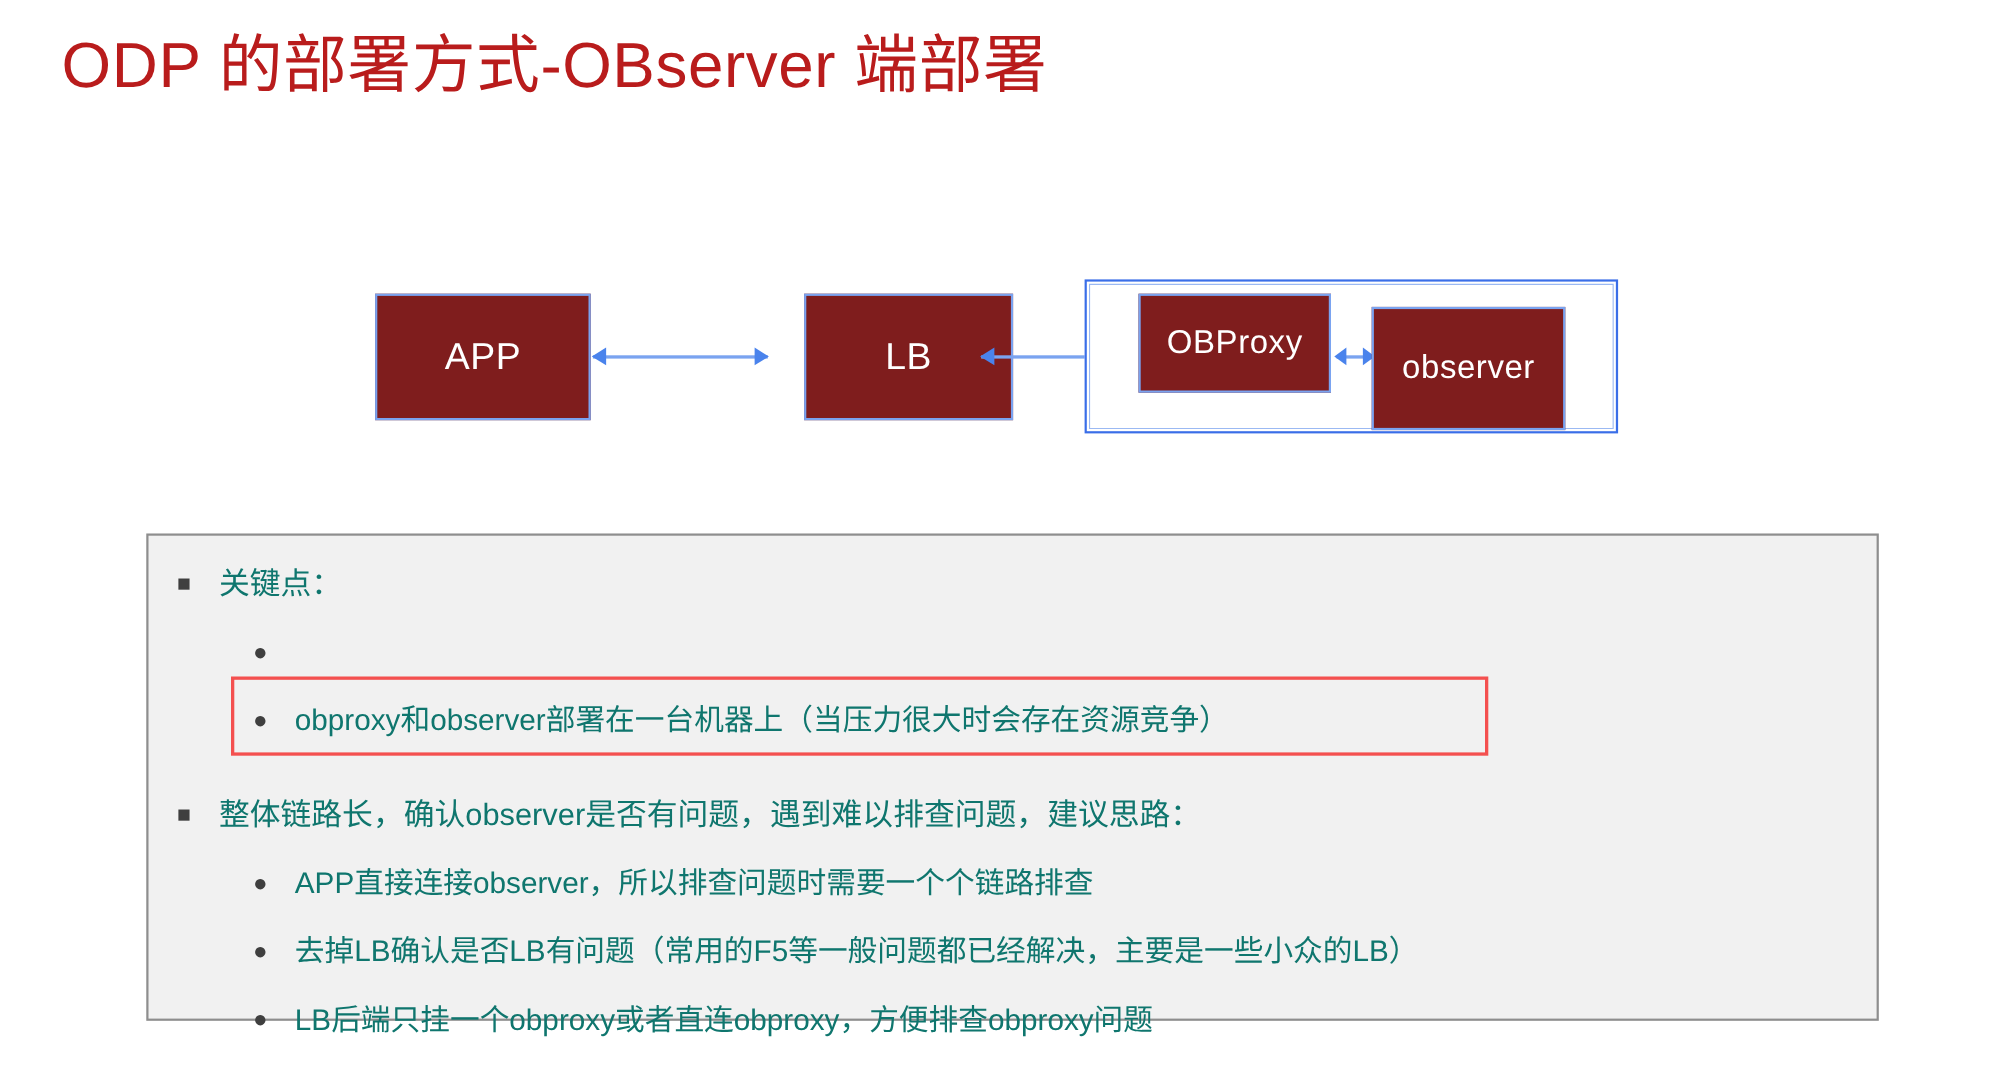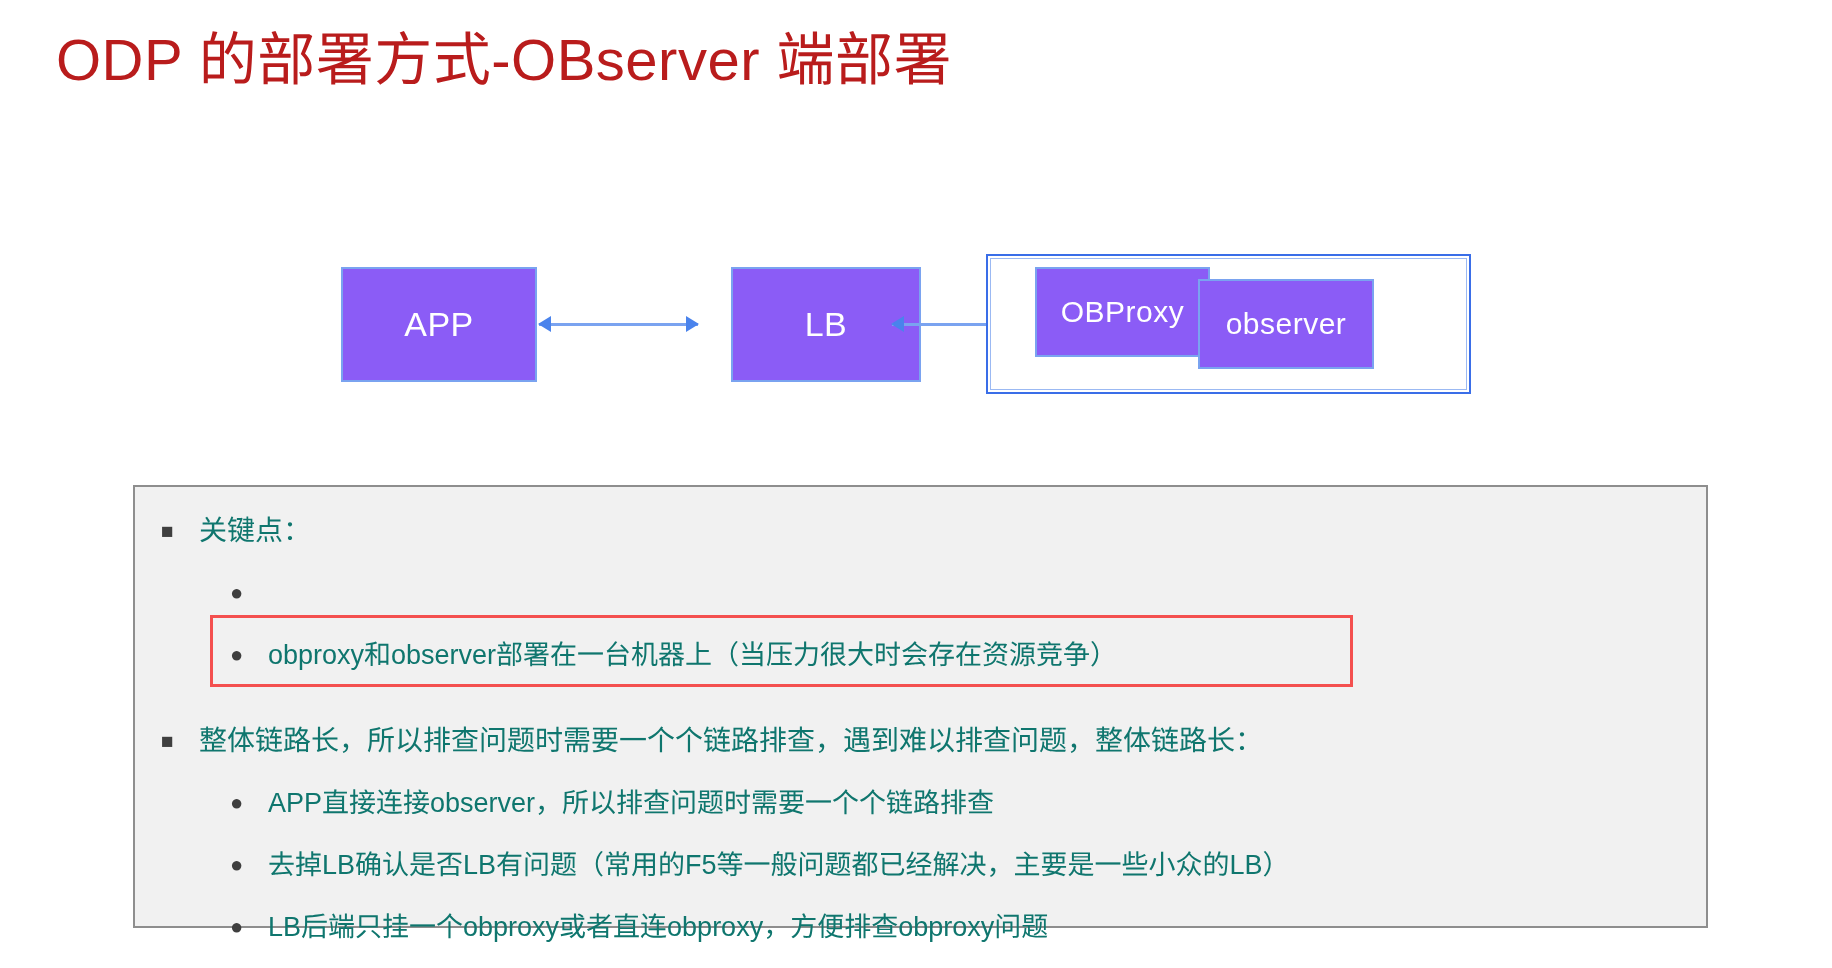--- a/index.html
+++ b/index.html
@@ -33,21 +33,21 @@
   
   .diagram {
     position: absolute;
     left: 0;
     top: 240px;
     width: 1832px;
     height: 160px;
   }
   .node-box {
     position: absolute;
-    background: #8b5cf6;
+    background: #7f1d1d;
     border: 2px solid #7aa3f0;
     box-sizing: border-box;
     color: #ffffff;
     font-size: 34px;
     display: flex;
     align-items: center;
     justify-content: center;
     letter-spacing: 0.5px;
   }
   .node-app    { left: 341px;  top: 27px;  width: 196px; height: 115px; }
@@ -57,21 +57,21 @@
     left: 986px;
     top: 14px;
     width: 485px;
     height: 140px;
     border: 2px solid #3a6ee8;
     background: #ffffff;
     box-sizing: border-box;
     box-shadow: inset 0 0 0 2px #ffffff, inset 0 0 0 3px #9bb9f3;
   }
   .node-obproxy  { left: 1035px; top: 27px;  width: 175px; height: 90px; font-size: 30px; }
-  .node-observer { left: 1198px; top: 39px;  width: 176px; height: 90px; font-size: 30px; }
+  .node-observer { left: 1247px; top: 39px;  width: 176px; height: 112px; font-size: 30px; }
 
   
   .arrow {
     position: absolute;
     height: 3px;
     background: #7aa3f0;
     top: 83px;
   }
   .arrow::before, .arrow::after {
     content: "";
@@ -191,21 +191,21 @@
   </div>
 
   <div class="bullet-row bullet-l2 redbox-wrap" style="margin-bottom:50px;">
     <span class="redbox"></span>
     <span class="marker marker-dot">●</span>
     <span class="bullet-text">obproxy和observer部署在一台机器上（当压力很大时会存在资源竞争）</span>
   </div>
 
   <div class="bullet-row bullet-l1">
     <span class="marker marker-square">■</span>
-    <span class="bullet-text">整体链路长，所以排查问题时需要一个个链路排查，遇到难以排查问题，整体链路长：</span>
+    <span class="bullet-text">整体链路长，确认observer是否有问题，遇到难以排查问题，建议思路：</span>
   </div>
 
   <div class="bullet-row bullet-l2">
     <span class="marker marker-dot">●</span>
     <span class="bullet-text">APP直接连接observer，所以排查问题时需要一个个链路排查</span>
   </div>
 
   <div class="bullet-row bullet-l2">
     <span class="marker marker-dot">●</span>
     <span class="bullet-text">去掉LB确认是否LB有问题（常用的F5等一般问题都已经解决，主要是一些小众的LB）</span>

